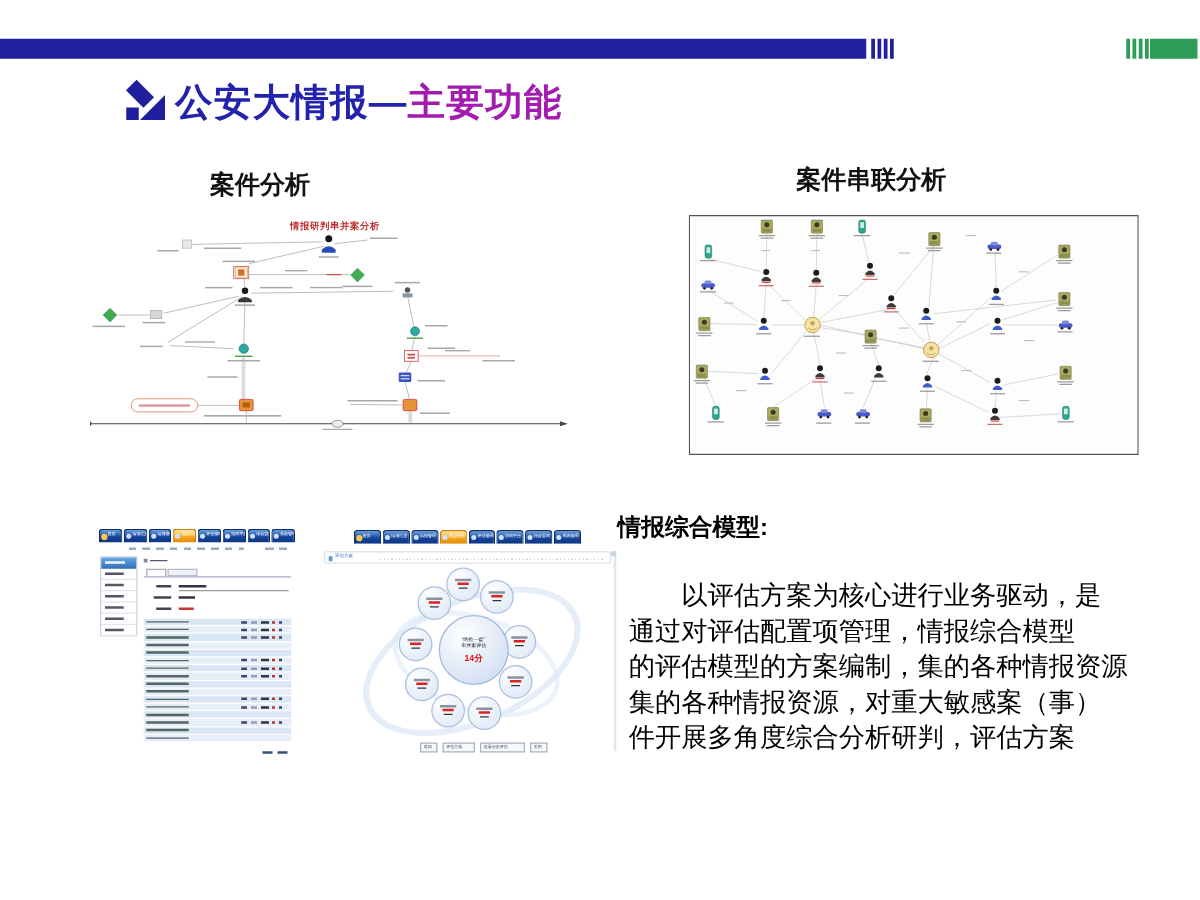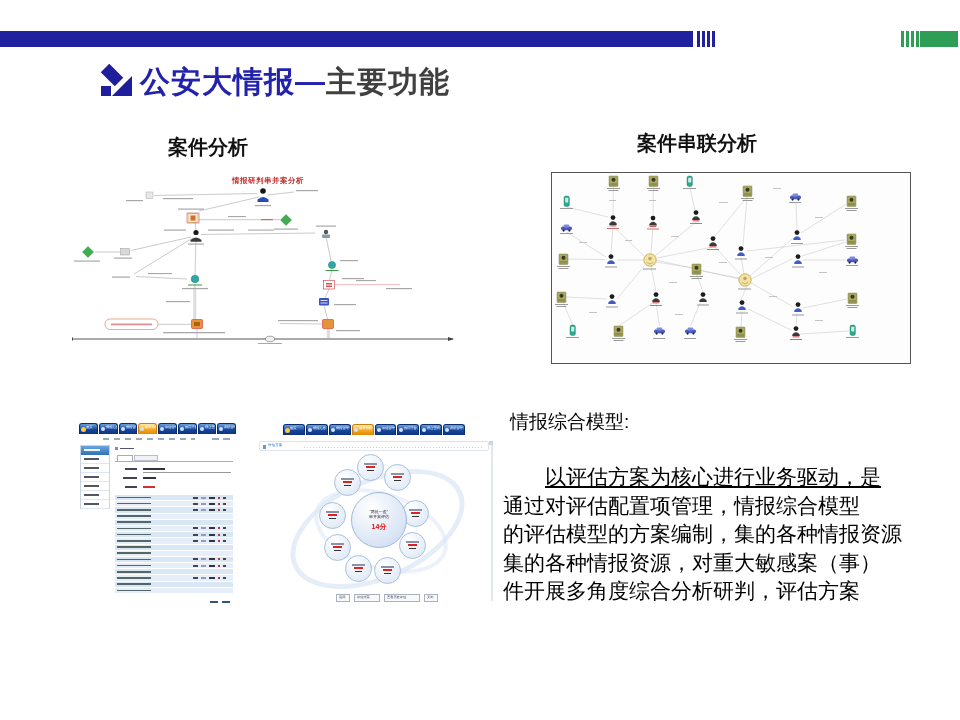--- a/index.html
+++ b/index.html
@@ -8,28 +8,28 @@
   .abs{position:absolute;}
 
   
   .bar-blue{position:absolute;left:0;top:31px;width:693px;height:16px;background:#21219f;}
   .stripe{position:absolute;top:31px;width:3px;height:16px;}
   .sb{background:#21219f;} .sg{background:#2e9e57;}
   .bar-green{position:absolute;left:920px;top:31px;width:38px;height:16px;background:#2e9e57;}
 
   
   .title-row{position:absolute;left:140px;top:62px;font-size:30px;font-weight:bold;letter-spacing:1px;white-space:nowrap;}
-  .t-blue{color:#2222ad;} .t-red{color:#404040;}
+  .t-blue{color:#2222ad;} .t-red{color:#a21caf;}
   .sec-label{position:absolute;font-size:20px;font-weight:bold;color:#111;white-space:nowrap;font-family:Liberation Mono, monospace;}
 
   
-  .mt-head{position:absolute;left:510px;top:409px;font-size:19px;font-weight:normal;color:#000;}
+  .mt-head{position:absolute;left:494px;top:409px;font-size:19px;font-weight:bold;color:#000;}
   .mt-body{position:absolute;left:503px;top:463px;width:445px;font-size:21px;line-height:28.5px;color:#000;}
   .mt-body .ln{white-space:nowrap;}
-  .mt-body .indent{text-indent:2em;text-decoration:underline;}
+  .mt-body .indent{text-indent:2em;}
 
   
   .shot{position:absolute;background:#fff;}
   .tabrow{position:absolute;display:flex;gap:1px;}
   .tb{position:relative;height:11px;border-radius:3px 3px 0 0;background:linear-gradient(#6aa0dc,#16459c 55%,#0d3580);border:1px solid #0a2d6e;border-bottom:none;box-sizing:border-box;overflow:hidden;flex:1;}
   .tb.on{background:linear-gradient(#ffe9a0,#f5a623 55%,#e08a00);border-color:#c87f10;}
   .tb::before{content:"";position:absolute;left:1px;top:3px;width:4px;height:4px;border-radius:50%;background:#cfe2ff;}
   .tb.home::before{background:#ffc83d;width:5px;height:5px;top:2.5px;}
   .tb span{position:absolute;left:6px;top:1px;font-size:8px;color:#fff;transform:scale(.4);transform-origin:left top;white-space:nowrap;}
   .mk{position:absolute;background:#8a8a8a;}

